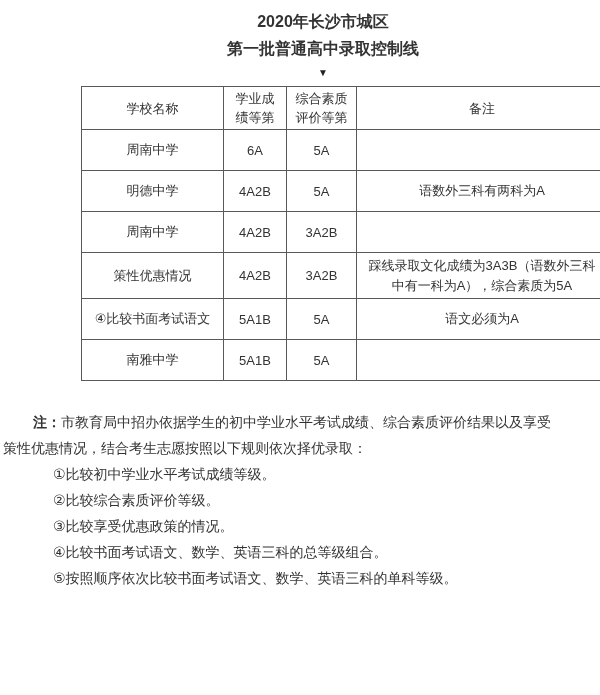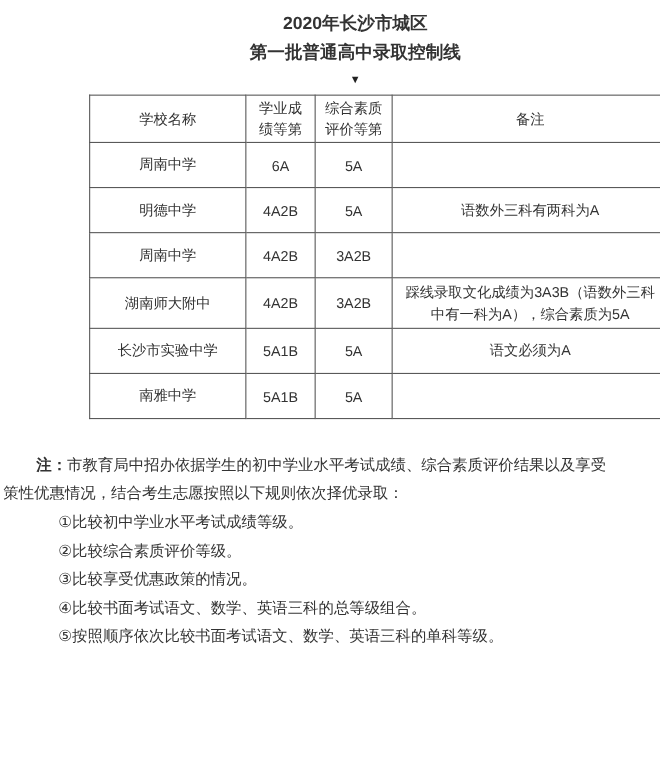--- a/index.html
+++ b/index.html
@@ -102,27 +102,27 @@
         <td>5A</td>
         <td class="remark-cell">语数外三科有两科为A</td>
       </tr>
       <tr>
         <td>周南中学</td>
         <td>4A2B</td>
         <td>3A2B</td>
         <td class="remark-cell"></td>
       </tr>
       <tr class="tall">
-        <td>湖南师大附中</td>
+        <td>策性优惠情况</td>
         <td>4A2B</td>
         <td>3A2B</td>
         <td class="remark-cell">踩线录取文化成绩为3A3B（语数外三科中有一科为A），综合素质为5A</td>
       </tr>
       <tr>
-        <td>长沙市实验中学</td>
+        <td>④比较书面考试语文</td>
         <td>5A1B</td>
         <td>5A</td>
         <td class="remark-cell">语文必须为A</td>
       </tr>
       <tr>
         <td>南雅中学</td>
         <td>5A1B</td>
         <td>5A</td>
         <td class="remark-cell"></td>
       </tr>

